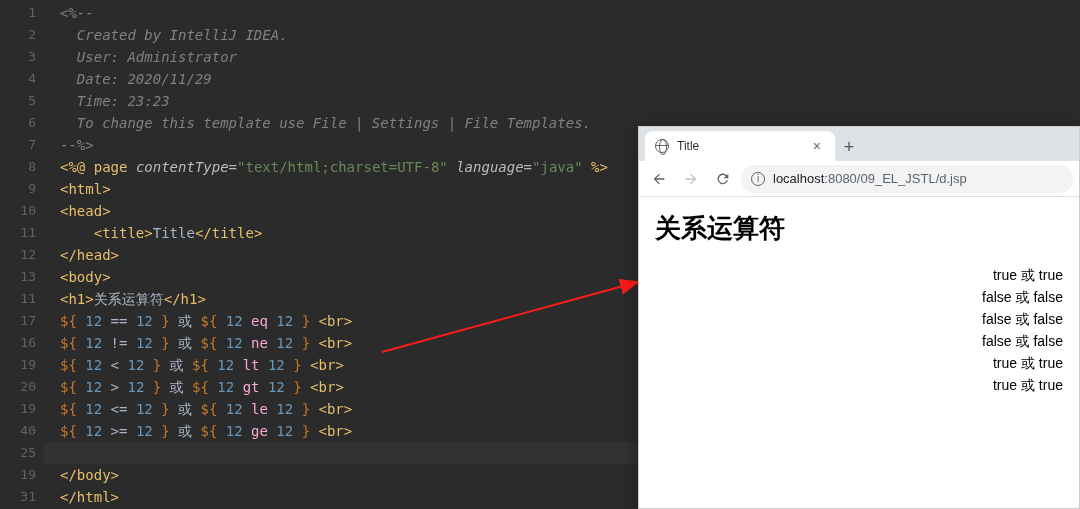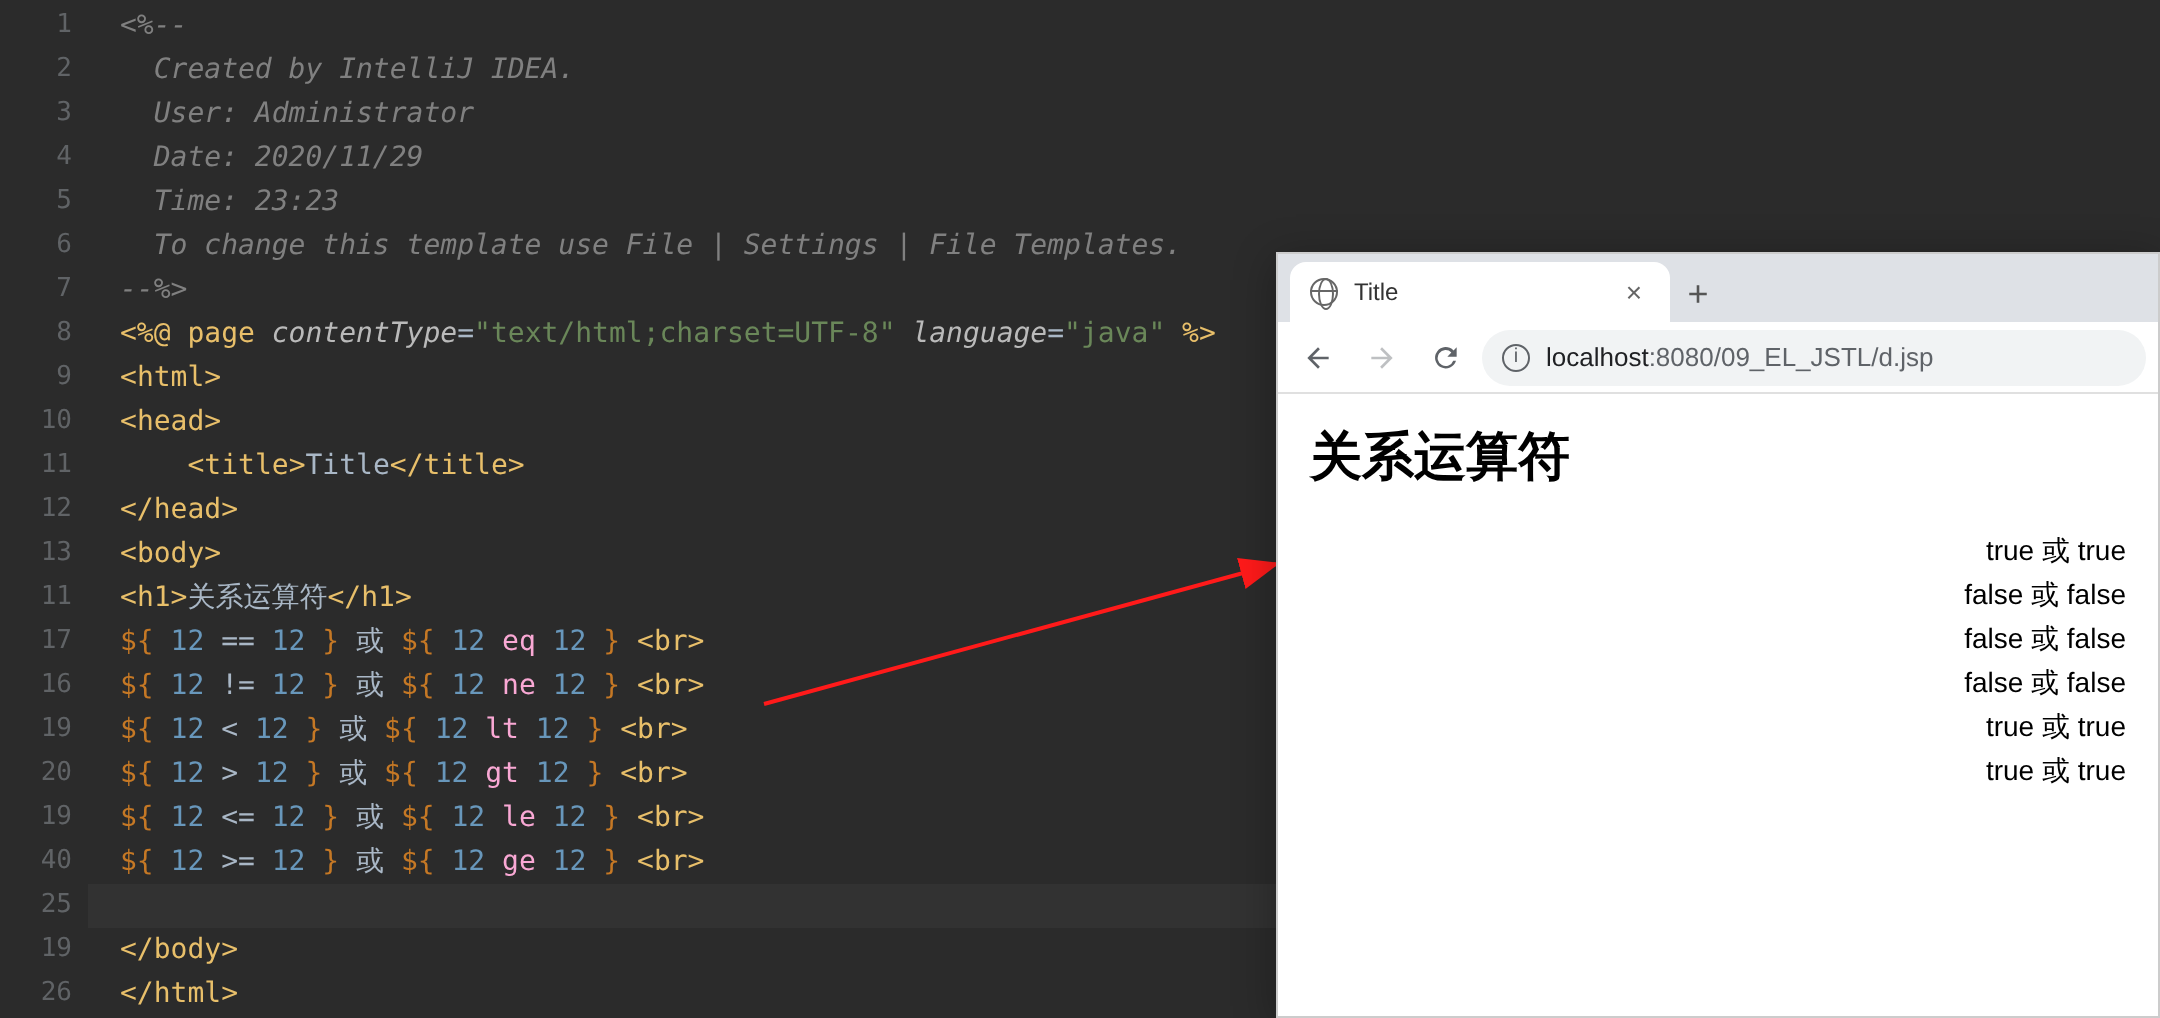--- a/index.html
+++ b/index.html
@@ -210,21 +210,21 @@
       <div>13</div>
       <div>11</div>
       <div>17</div>
       <div>16</div>
       <div>19</div>
       <div>20</div>
       <div>19</div>
       <div>40</div>
       <div>25</div>
       <div>19</div>
-      <div>26</div>
+      <div>31</div>
     </div>
   <div class="code" id="code"><div class="line"><span class="comment">&lt;%--</span></div><div class="line"><span class="comment">  Created by IntelliJ IDEA.</span></div><div class="line"><span class="comment">  User: Administrator</span></div><div class="line"><span class="comment">  Date: 2020/11/29</span></div><div class="line"><span class="comment">  Time: 23:23</span></div><div class="line"><span class="comment">  To change this template use File | Settings | File Templates.</span></div><div class="line"><span class="comment">--%&gt;</span></div><div class="line"><span class="directive">&lt;%@ </span><span class="directive">page </span><span class="attr">contentType</span><span class="op-txt">=</span><span class="string">"text/html;charset=UTF-8"</span><span class="attr"> language</span><span class="op-txt">=</span><span class="string">"java"</span><span class="directive"> %&gt;</span></div><div class="line"><span class="tag">&lt;</span><span class="tag">html</span><span class="tag">&gt;</span></div><div class="line"><span class="tag">&lt;</span><span class="tag">head</span><span class="tag">&gt;</span></div><div class="line"><span class="tag">    &lt;</span><span class="tag">title</span><span class="tag">&gt;</span><span class="text-cn">Title</span><span class="tag">&lt;/</span><span class="tag">title</span><span class="tag">&gt;</span></div><div class="line"><span class="tag">&lt;/</span><span class="tag">head</span><span class="tag">&gt;</span></div><div class="line"><span class="tag">&lt;</span><span class="tag">body</span><span class="tag">&gt;</span></div><div class="line"><span class="tag">&lt;</span><span class="tag">h1</span><span class="tag">&gt;</span><span class="text-cn">关系运算符</span><span class="tag">&lt;/</span><span class="tag">h1</span><span class="tag">&gt;</span></div><div class="line"><span class="el-delim">${ </span><span class="num">12</span><span class="op-txt"> == </span><span class="num">12</span><span class="el-delim"> }</span><span class="text-cn"> 或 </span><span class="el-delim">${ </span><span class="num">12</span><span class="op-txt"> </span><span class="kw-op">eq</span><span class="op-txt"> </span><span class="num">12</span><span class="el-delim"> }</span><span class="op-txt"> </span><span class="tag">&lt;</span><span class="tag">br</span><span class="tag">&gt;</span></div><div class="line"><span class="el-delim">${ </span><span class="num">12</span><span class="op-txt"> != </span><span class="num">12</span><span class="el-delim"> }</span><span class="text-cn"> 或 </span><span class="el-delim">${ </span><span class="num">12</span><span class="op-txt"> </span><span class="kw-op">ne</span><span class="op-txt"> </span><span class="num">12</span><span class="el-delim"> }</span><span class="op-txt"> </span><span class="tag">&lt;</span><span class="tag">br</span><span class="tag">&gt;</span></div><div class="line"><span class="el-delim">${ </span><span class="num">12</span><span class="op-txt"> &lt; </span><span class="num">12</span><span class="el-delim"> }</span><span class="text-cn"> 或 </span><span class="el-delim">${ </span><span class="num">12</span><span class="op-txt"> </span><span class="kw-op">lt</span><span class="op-txt"> </span><span class="num">12</span><span class="el-delim"> }</span><span class="op-txt"> </span><span class="tag">&lt;</span><span class="tag">br</span><span class="tag">&gt;</span></div><div class="line"><span class="el-delim">${ </span><span class="num">12</span><span class="op-txt"> &gt; </span><span class="num">12</span><span class="el-delim"> }</span><span class="text-cn"> 或 </span><span class="el-delim">${ </span><span class="num">12</span><span class="op-txt"> </span><span class="kw-op">gt</span><span class="op-txt"> </span><span class="num">12</span><span class="el-delim"> }</span><span class="op-txt"> </span><span class="tag">&lt;</span><span class="tag">br</span><span class="tag">&gt;</span></div><div class="line"><span class="el-delim">${ </span><span class="num">12</span><span class="op-txt"> &lt;= </span><span class="num">12</span><span class="el-delim"> }</span><span class="text-cn"> 或 </span><span class="el-delim">${ </span><span class="num">12</span><span class="op-txt"> </span><span class="kw-op">le</span><span class="op-txt"> </span><span class="num">12</span><span class="el-delim"> }</span><span class="op-txt"> </span><span class="tag">&lt;</span><span class="tag">br</span><span class="tag">&gt;</span></div><div class="line"><span class="el-delim">${ </span><span class="num">12</span><span class="op-txt"> &gt;= </span><span class="num">12</span><span class="el-delim"> }</span><span class="text-cn"> 或 </span><span class="el-delim">${ </span><span class="num">12</span><span class="op-txt"> </span><span class="kw-op">ge</span><span class="op-txt"> </span><span class="num">12</span><span class="el-delim"> }</span><span class="op-txt"> </span><span class="tag">&lt;</span><span class="tag">br</span><span class="tag">&gt;</span></div><div class="line hl"><span class="op-txt"></span></div><div class="line"><span class="tag">&lt;/</span><span class="tag">body</span><span class="tag">&gt;</span></div><div class="line"><span class="tag">&lt;/</span><span class="tag">html</span><span class="tag">&gt;</span></div></div>
 </div>
 
 <svg class="arrow">
   <defs>
     <marker id="ah" markerWidth="10" markerHeight="8" refX="9" refY="4" orient="auto">
       <path d="M0,0 L10,4 L0,8 Z" fill="#ff1a1a"></path>
     </marker>
   </defs>

